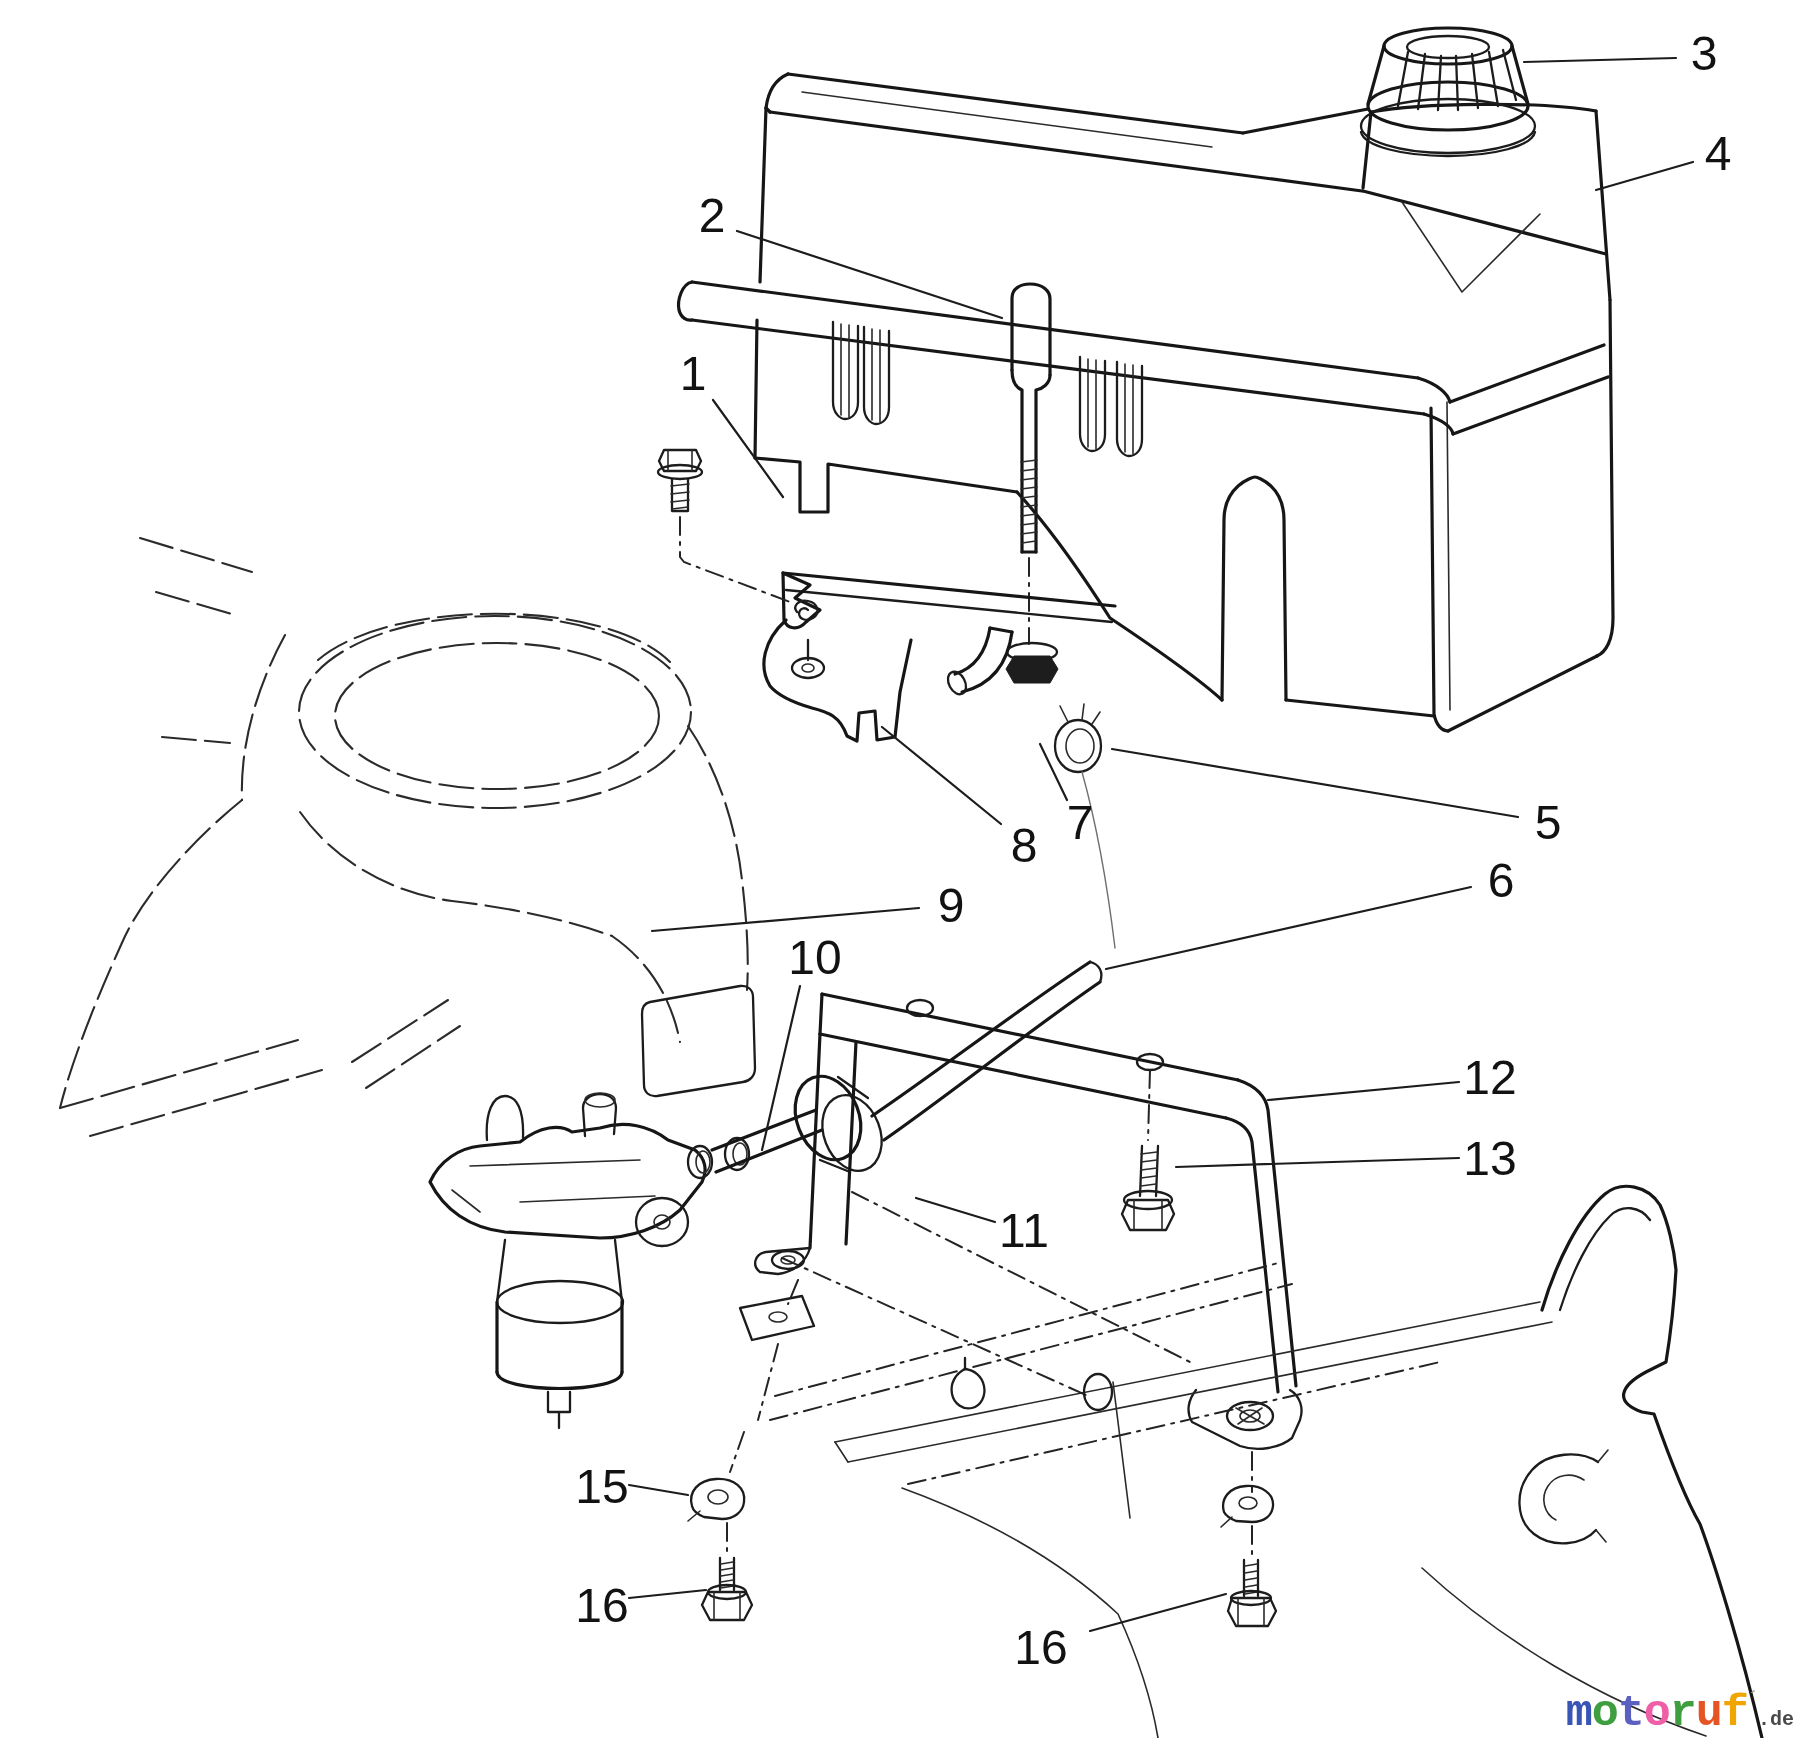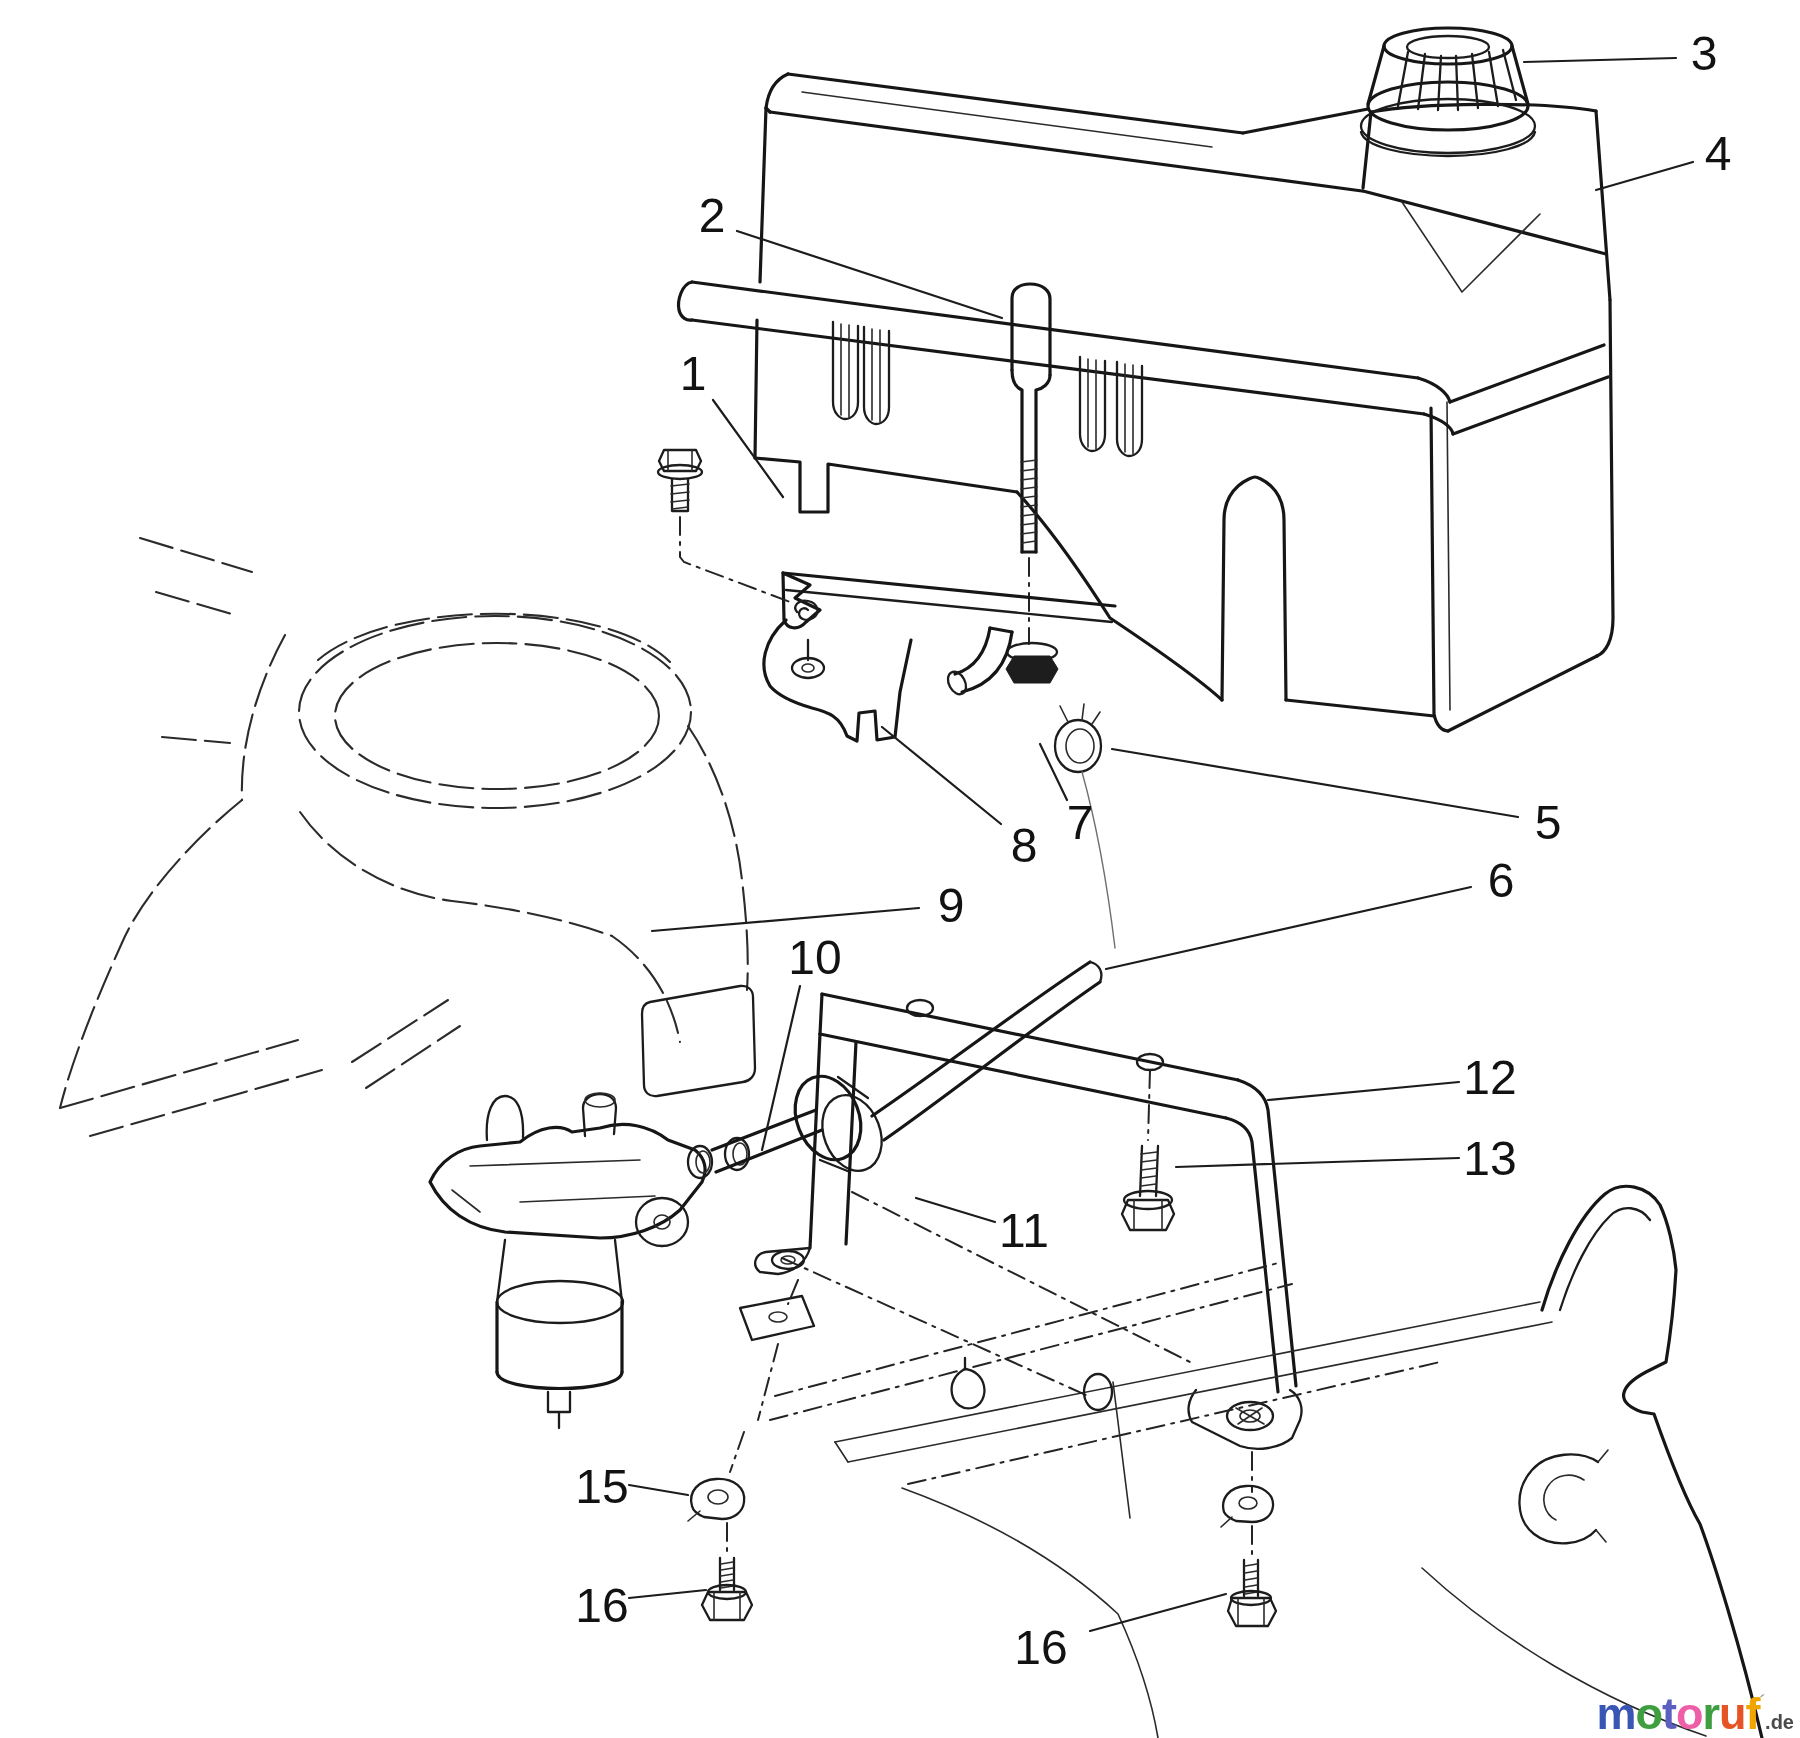--- a/index.html
+++ b/index.html
@@ -17,21 +17,21 @@
   .ln-thin{fill:none;stroke:#2a2a2a;stroke-width:1.6;stroke-linecap:round;stroke-linejoin:round;}
   .ln-hair{fill:none;stroke:#6f6f6f;stroke-width:1.4;stroke-linecap:round;}
   .ln-phan{fill:none;stroke:#2b2b2b;stroke-width:2.1;stroke-linecap:round;stroke-linejoin:round;stroke-dasharray:34 9;}
   .ln-dashdot{fill:none;stroke:#242424;stroke-width:2;stroke-linecap:round;stroke-dasharray:18 7 3 7;}
   .fill-dark{fill:#1d1d1d;stroke:#1d1d1d;stroke-width:1;}
   .callout-text{font-family:"Liberation Sans",sans-serif;font-size:48px;fill:#121212;}
   .leader{stroke:#1c1c1c;stroke-width:2.2;stroke-linecap:round;fill:none;}
   
   .watermark{
     position:absolute;right:6px;bottom:2px;
-    font-family:Liberation Sans, sans-serif;font-weight:bold;
+    font-family:Liberation Mono, monospace;font-weight:bold;
     font-size:45px;letter-spacing:-1px;line-height:1;
     user-select:none;white-space:nowrap;
   }
   .watermark .wm-tick{font-size:17px;vertical-align:22px;letter-spacing:0;}
   .watermark .wm-suffix{font-size:20px;font-weight:bold;letter-spacing:0;}
 </style>
 </head>
 <body>
 
 <div class="stage">

